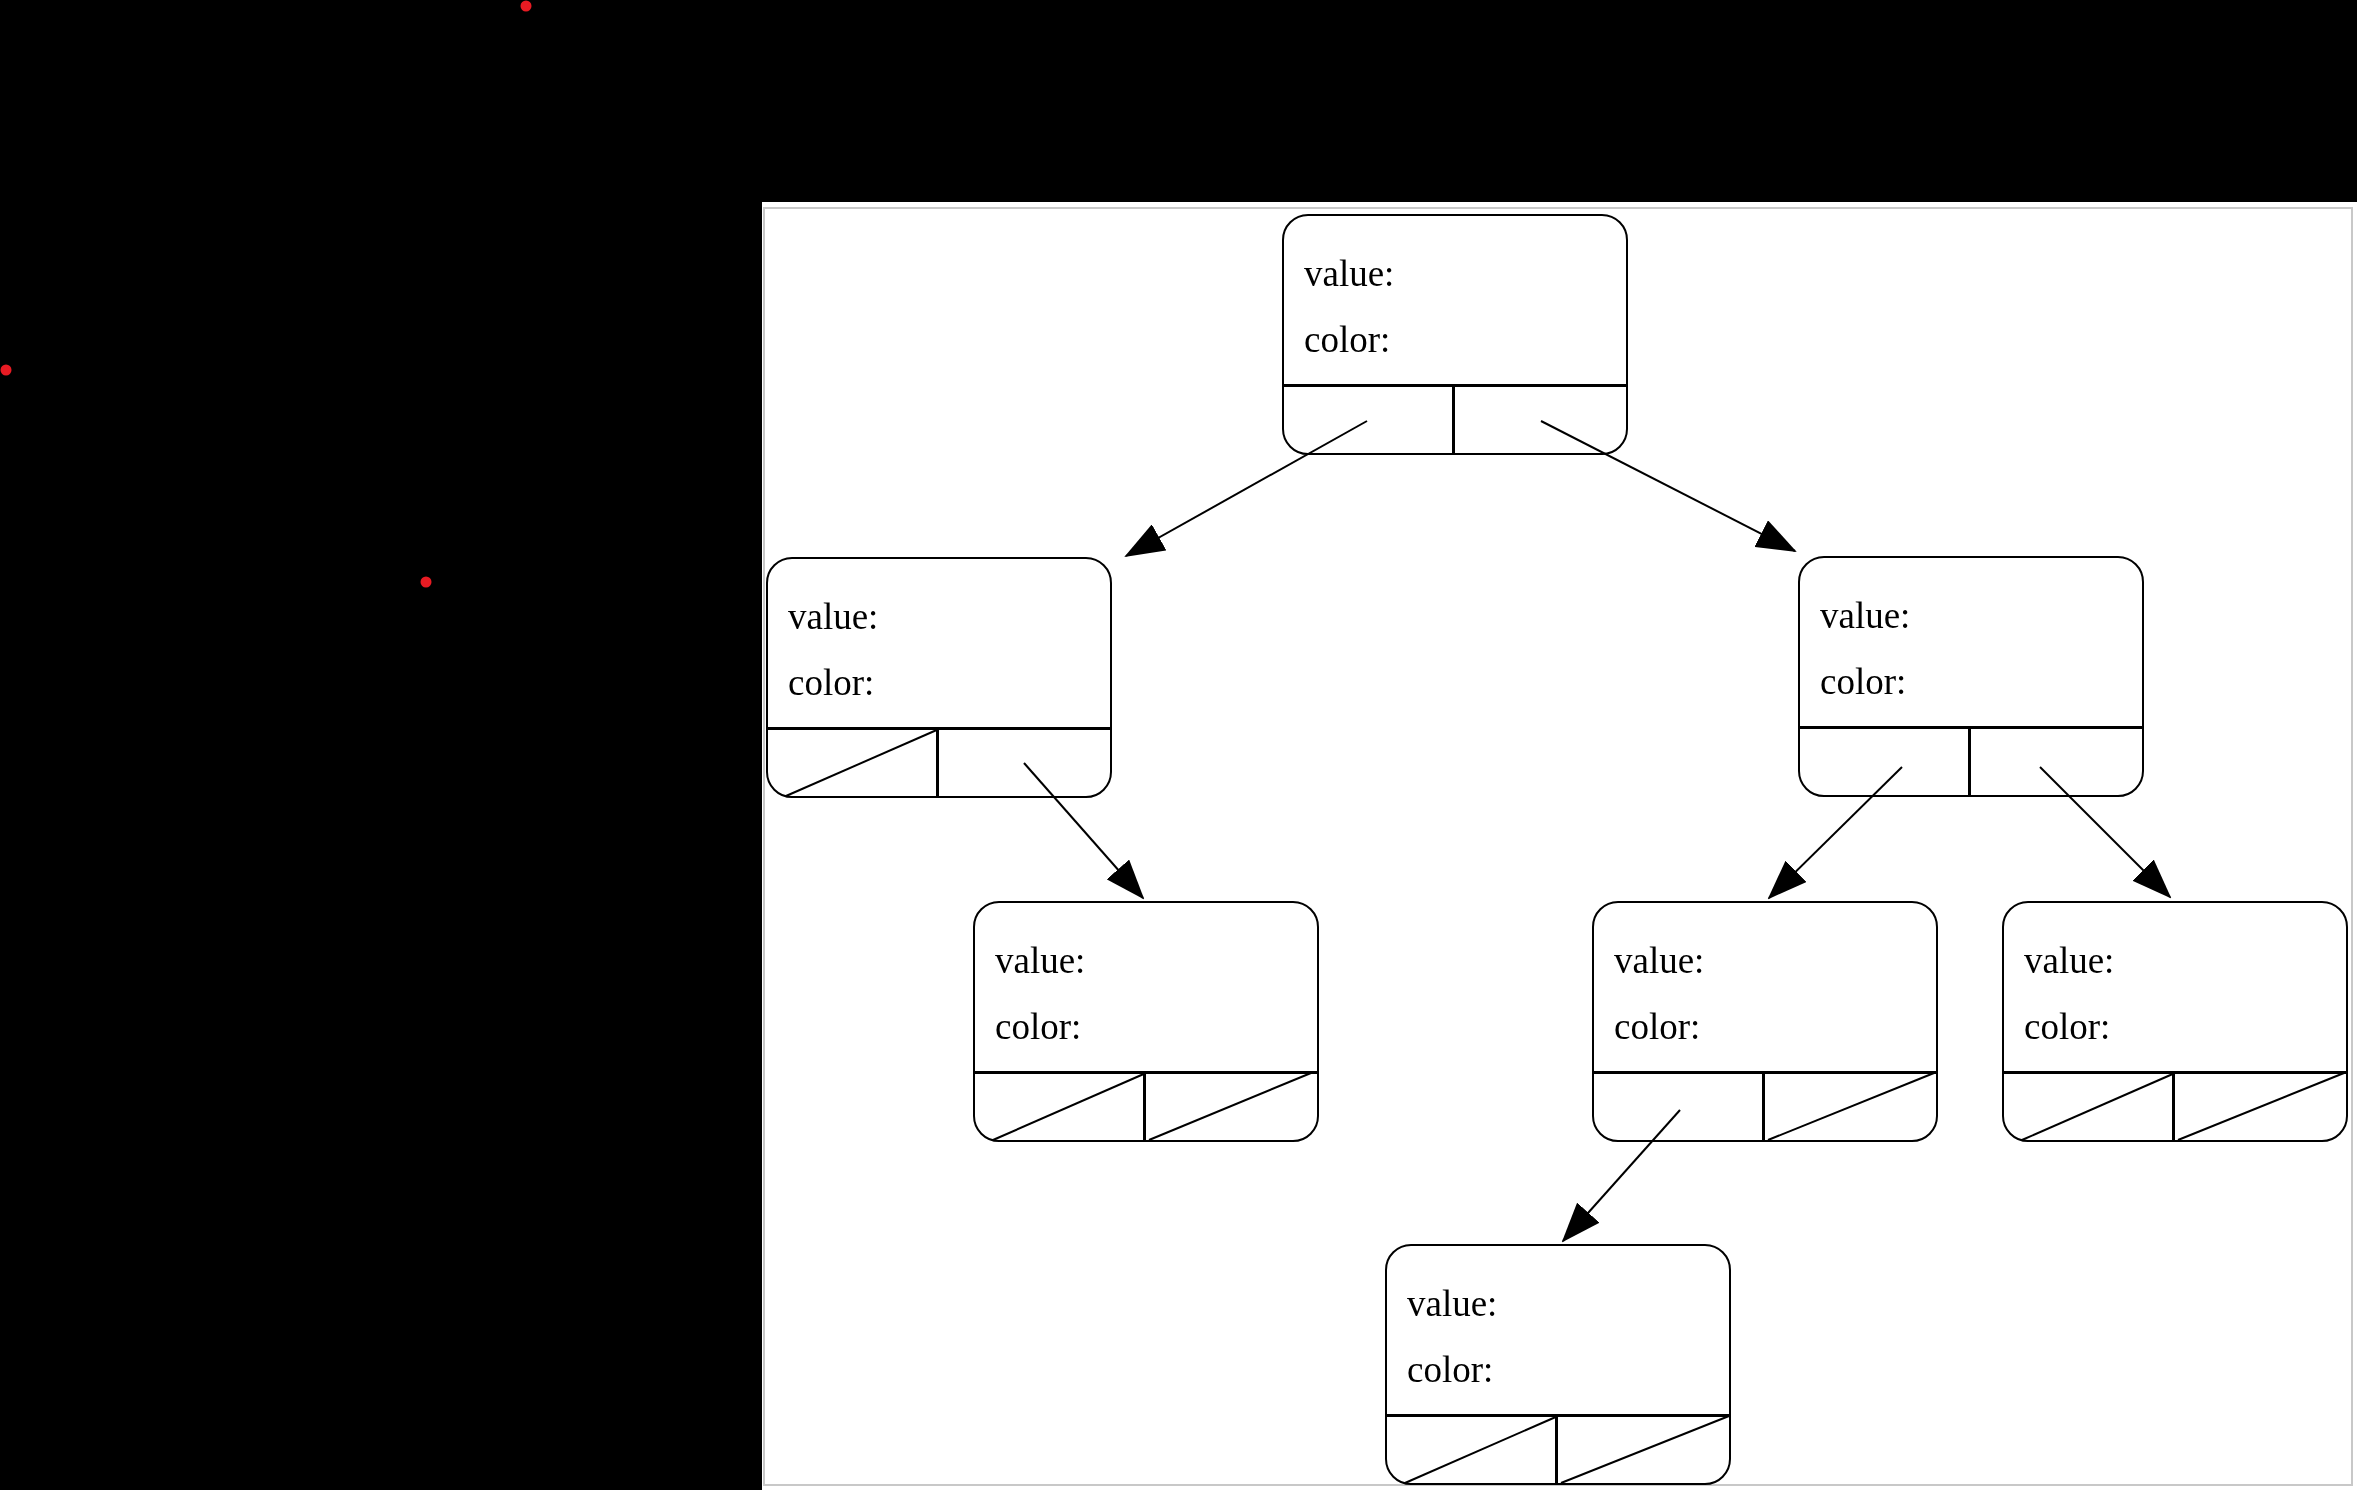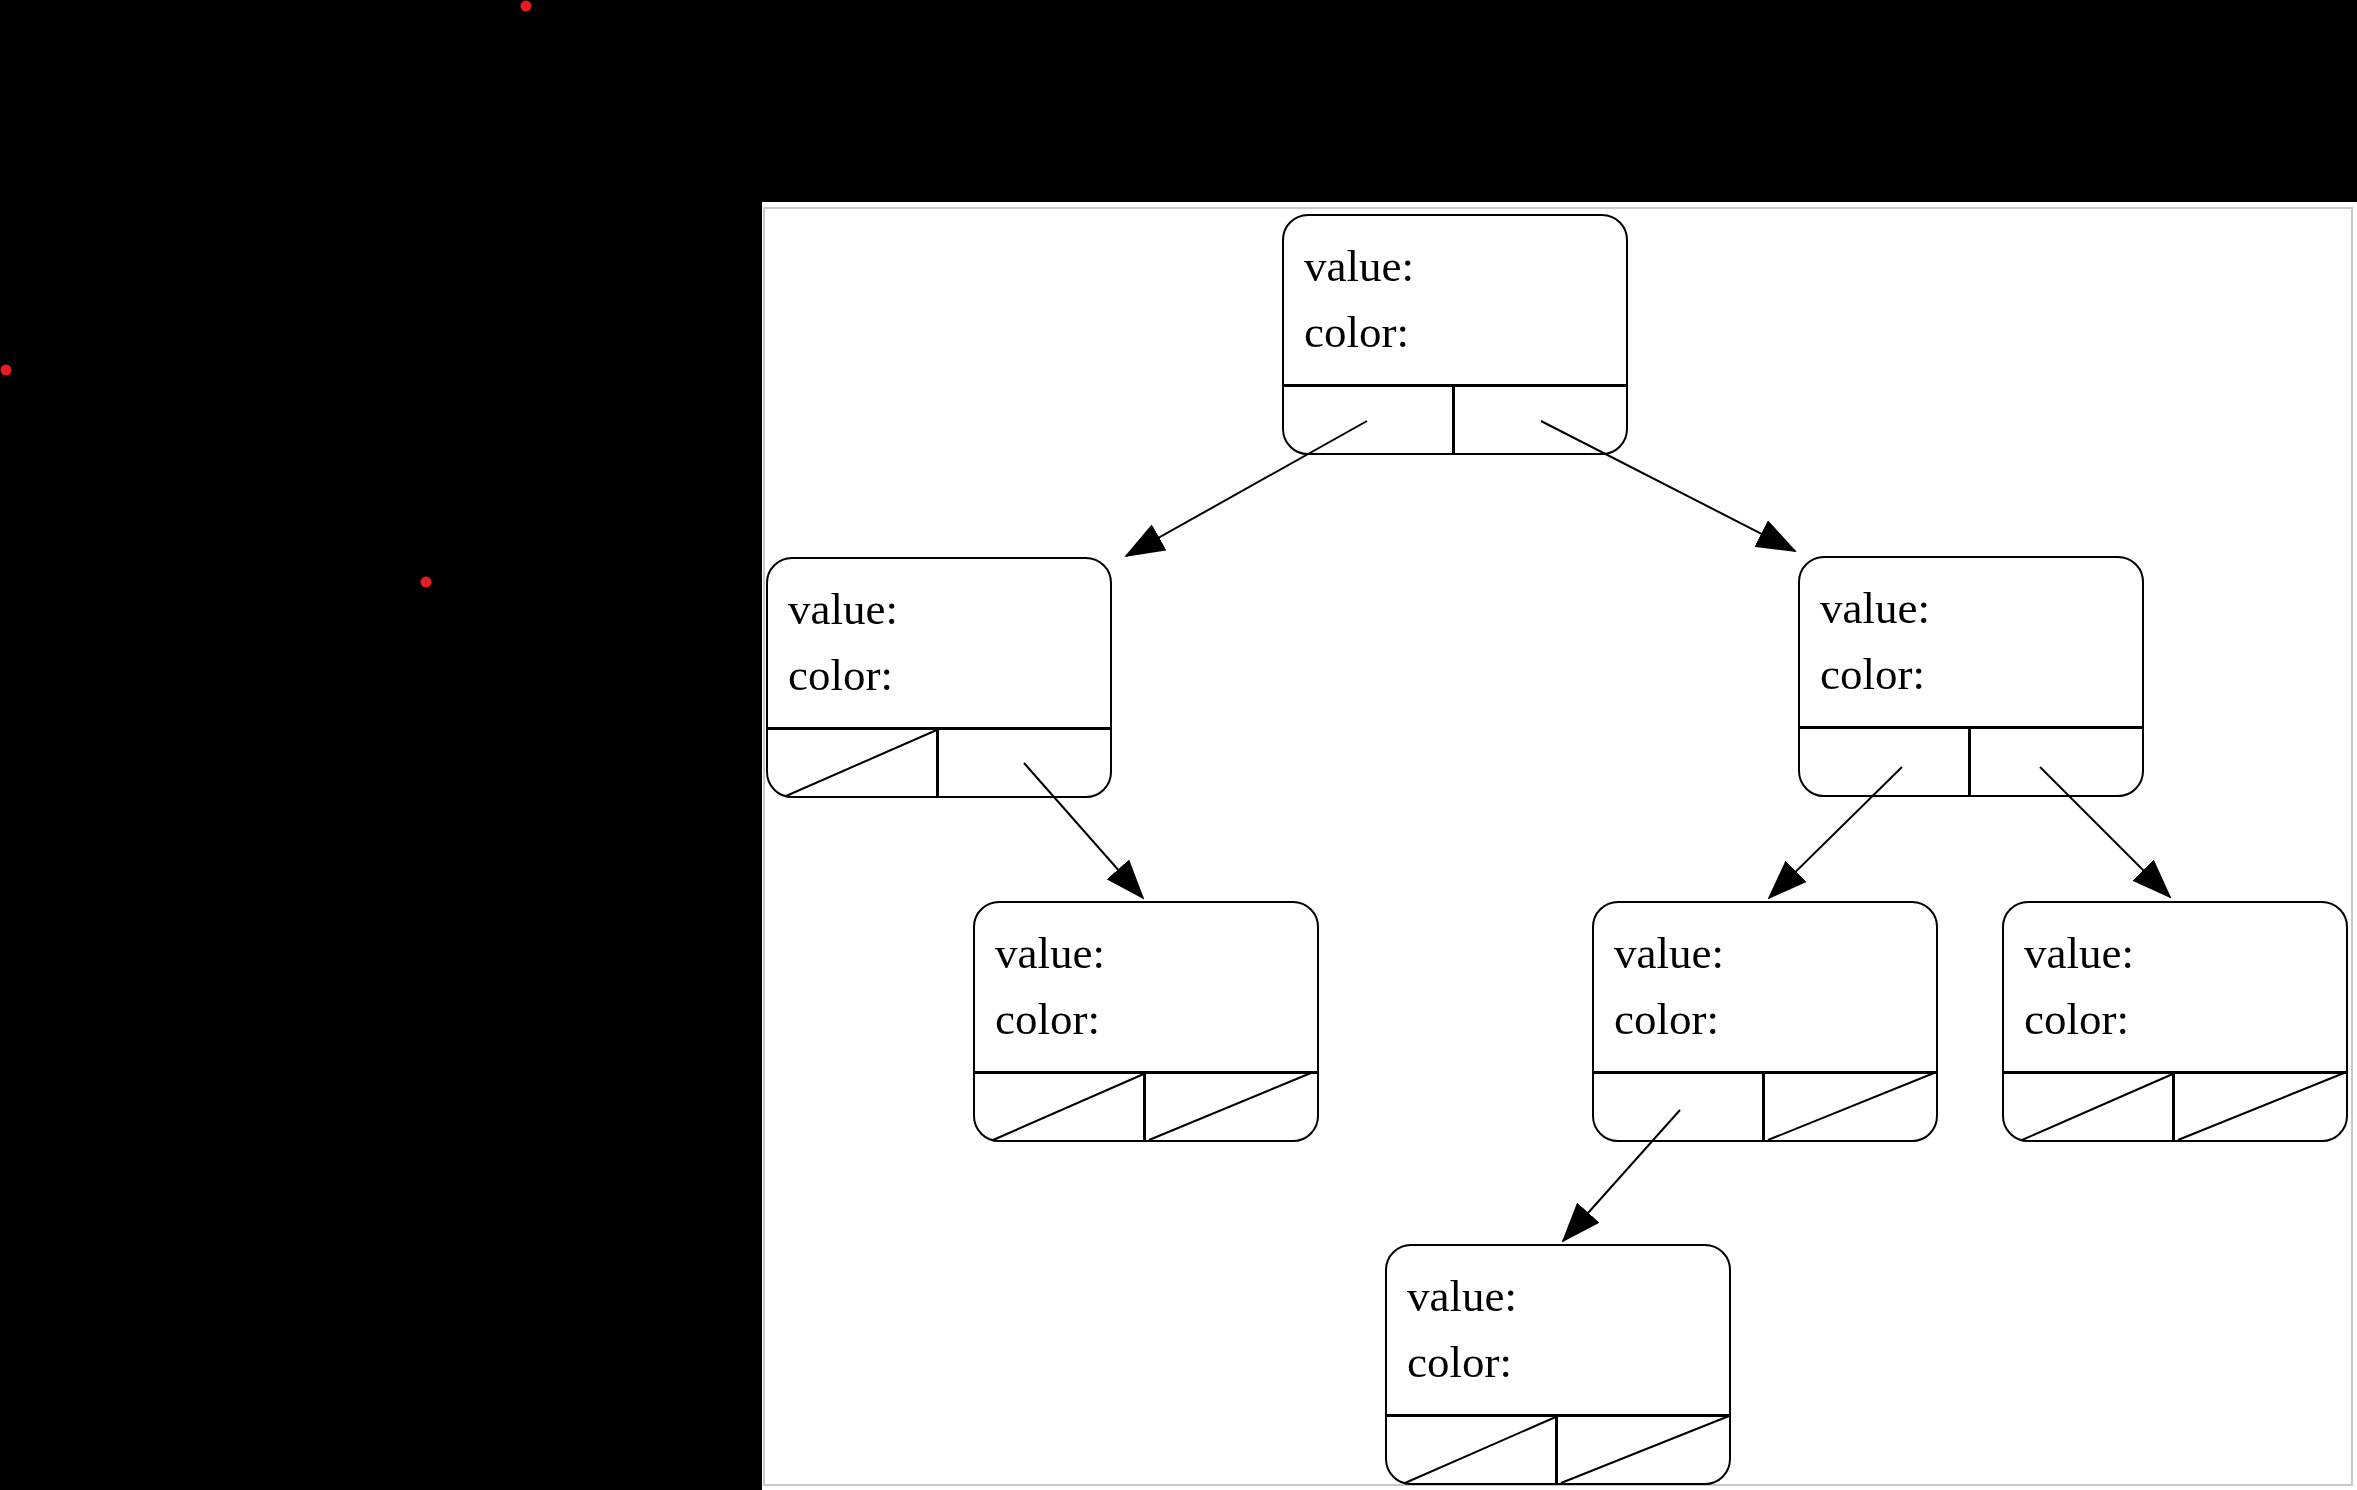--- a/index.html
+++ b/index.html
@@ -25,22 +25,22 @@
   }
   .node {
     position: absolute;
     width: 346px; height: 241px;
     background: #ffffff;
     border: 2px solid #000000;
     border-radius: 26px;
     overflow: hidden;
   }
   .node-text {
-    padding: 17px 0 0 20px;
-    font-size: 45px;
+    padding: 25px 0 0 20px;
+    font-size: 37px;
     line-height: 66px;
     color: #000000;
     white-space: pre;
   }
   .ptr-row {
     position: absolute;
     left: 0; right: 0; bottom: 0;
     height: 69px;
     border-top: 3px solid #000000;
     display: flex;

